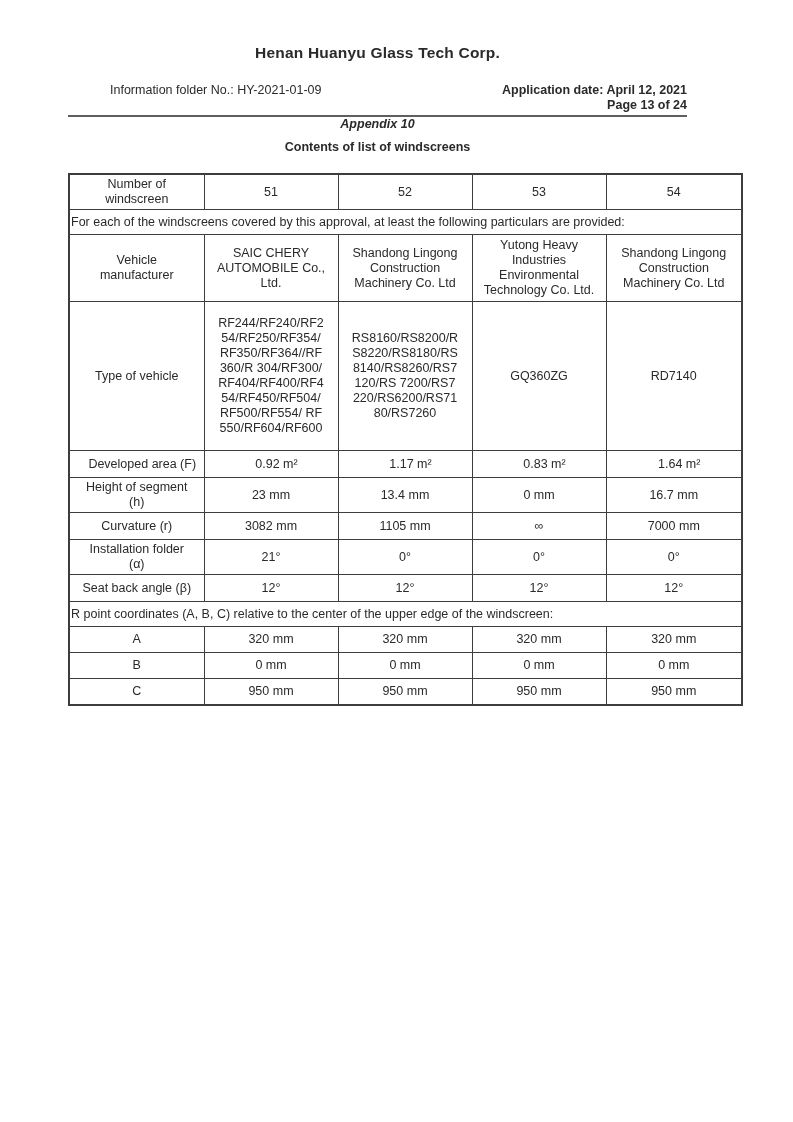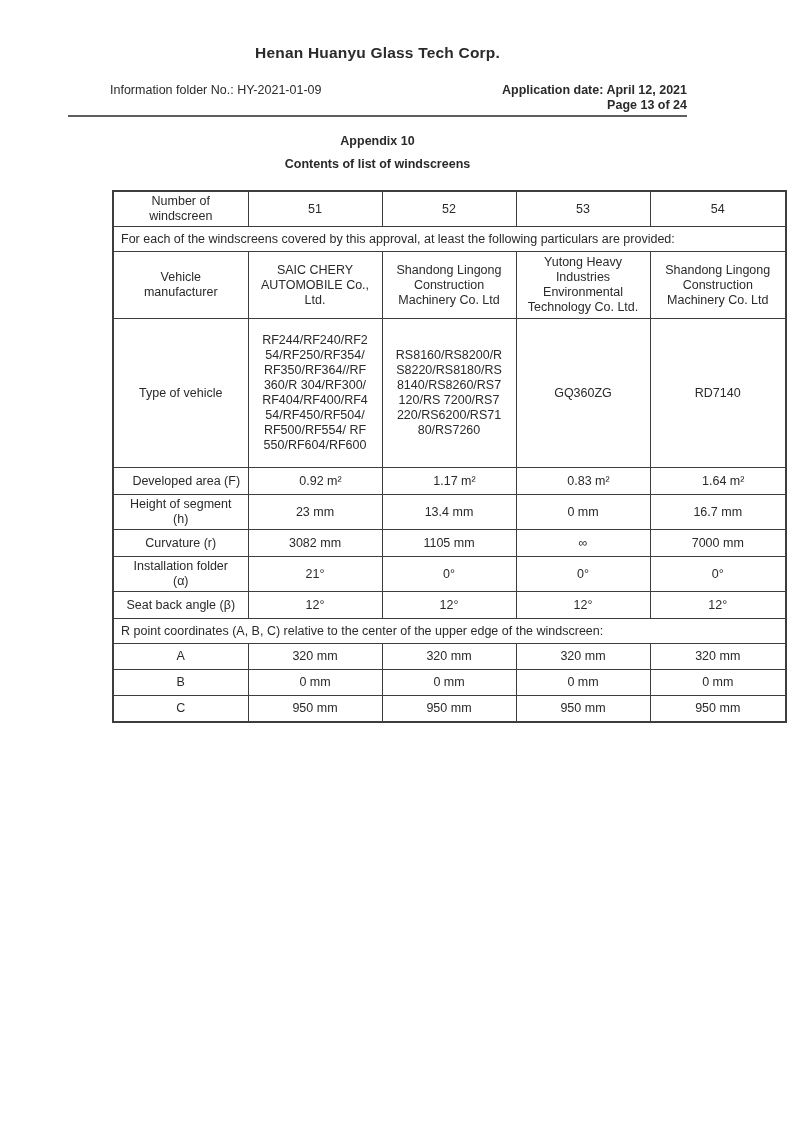--- a/index.html
+++ b/index.html
@@ -39,54 +39,53 @@
   }
   .info-right {
     text-align: right;
     font-weight: bold;
   }
   .rule {
     border-bottom: 2px solid #5f5f5f;
     margin-top: 2px;
   }
   .appendix-title {
-    margin-top: 17px;
-    text-align: center;
-    font-size: 12.5px;
-    font-weight: bold;
+    text-align: center;
+    font-size: 12.5px;
+    font-weight: bold;
+    font-style: italic;
   }
   .appendix-subtitle {
     margin-top: 9px;
     text-align: center;
     font-size: 12.5px;
     font-weight: bold;
   }
   table.windscreen-table {
     margin-top: 19px;
     border-collapse: collapse;
     width: 673px;
     table-layout: fixed;
     border: 2px solid #3d3d3d;
     font-size: 12.5px;
     line-height: 15px;
-    margin-left: 44px;
   }
   .windscreen-table td {
     border: 1px solid #3d3d3d;
     text-align: center;
     vertical-align: middle;
     padding: 2px 3px;
     overflow: hidden;
   }
   .windscreen-table td.label-cell {
     white-space: pre-line;
   }
   .windscreen-table td.note-cell {
     text-align: left;
-    padding-left: 7px;
+    padding-left: 1px;
   }
   .windscreen-table td.type-cell {
     word-break: break-all;
     padding: 2px 13px;
   }
   tr.r-number td   { height: 28px; }
   tr.r-note td     { height: 20px; }
   tr.r-manu td     { height: 62px; }
   tr.r-type td     { height: 144px; }
   tr.r-cat td      { height: 31px; }

